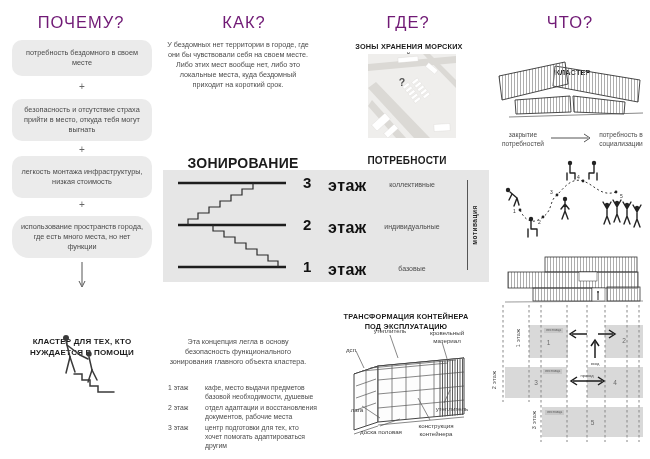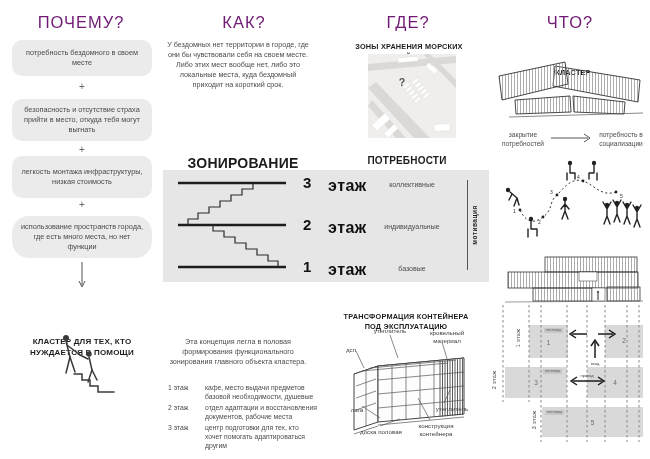--- a/index.html
+++ b/index.html
@@ -101,21 +101,21 @@
     <div class="abs" style="left:0;top:88px;width:326px;height:18px;">
       <span class="floor-num" style="left:140px;">1</span>
       <span class="floor-word" style="left:165px;">этаж</span>
       <span class="floor-need" style="left:204px;width:90px;">базовые</span>
     </div>
 
     <div class="abs axis-line" style="left:304px;top:10px;height:90px;"></div>
     <div class="abs rot" style="left:288px;top:50px;width:50px;height:10px;font-size:6.5px;font-weight:bold;color:#1c1c1c;letter-spacing:.5px;">мотивация</div>
   </div>
 
-  <div class="abs body-text" style="left:164px;top:337px;width:148px;">Эта концепция легла в половая формирования функционального зонирования главного объекта кластера.</div>
+  <div class="abs body-text" style="left:164px;top:337px;width:148px;">Эта концепция легла в основу безопасность функционального зонирования главного объекта кластера.</div>
 
   <div class="fn-row" style="left:168px;top:384px;width:150px;">
     <span class="fn-label">1 этаж</span>
     <span class="fn-desc">кафе, место выдачи предметов базовой необходимости, душевые</span>
   </div>
   <div class="fn-row" style="left:168px;top:404px;width:150px;">
     <span class="fn-label">2 этаж</span>
     <span class="fn-desc">отдел адаптации и восстановления документов, рабочие места</span>
   </div>
   <div class="fn-row" style="left:168px;top:424px;width:150px;">

